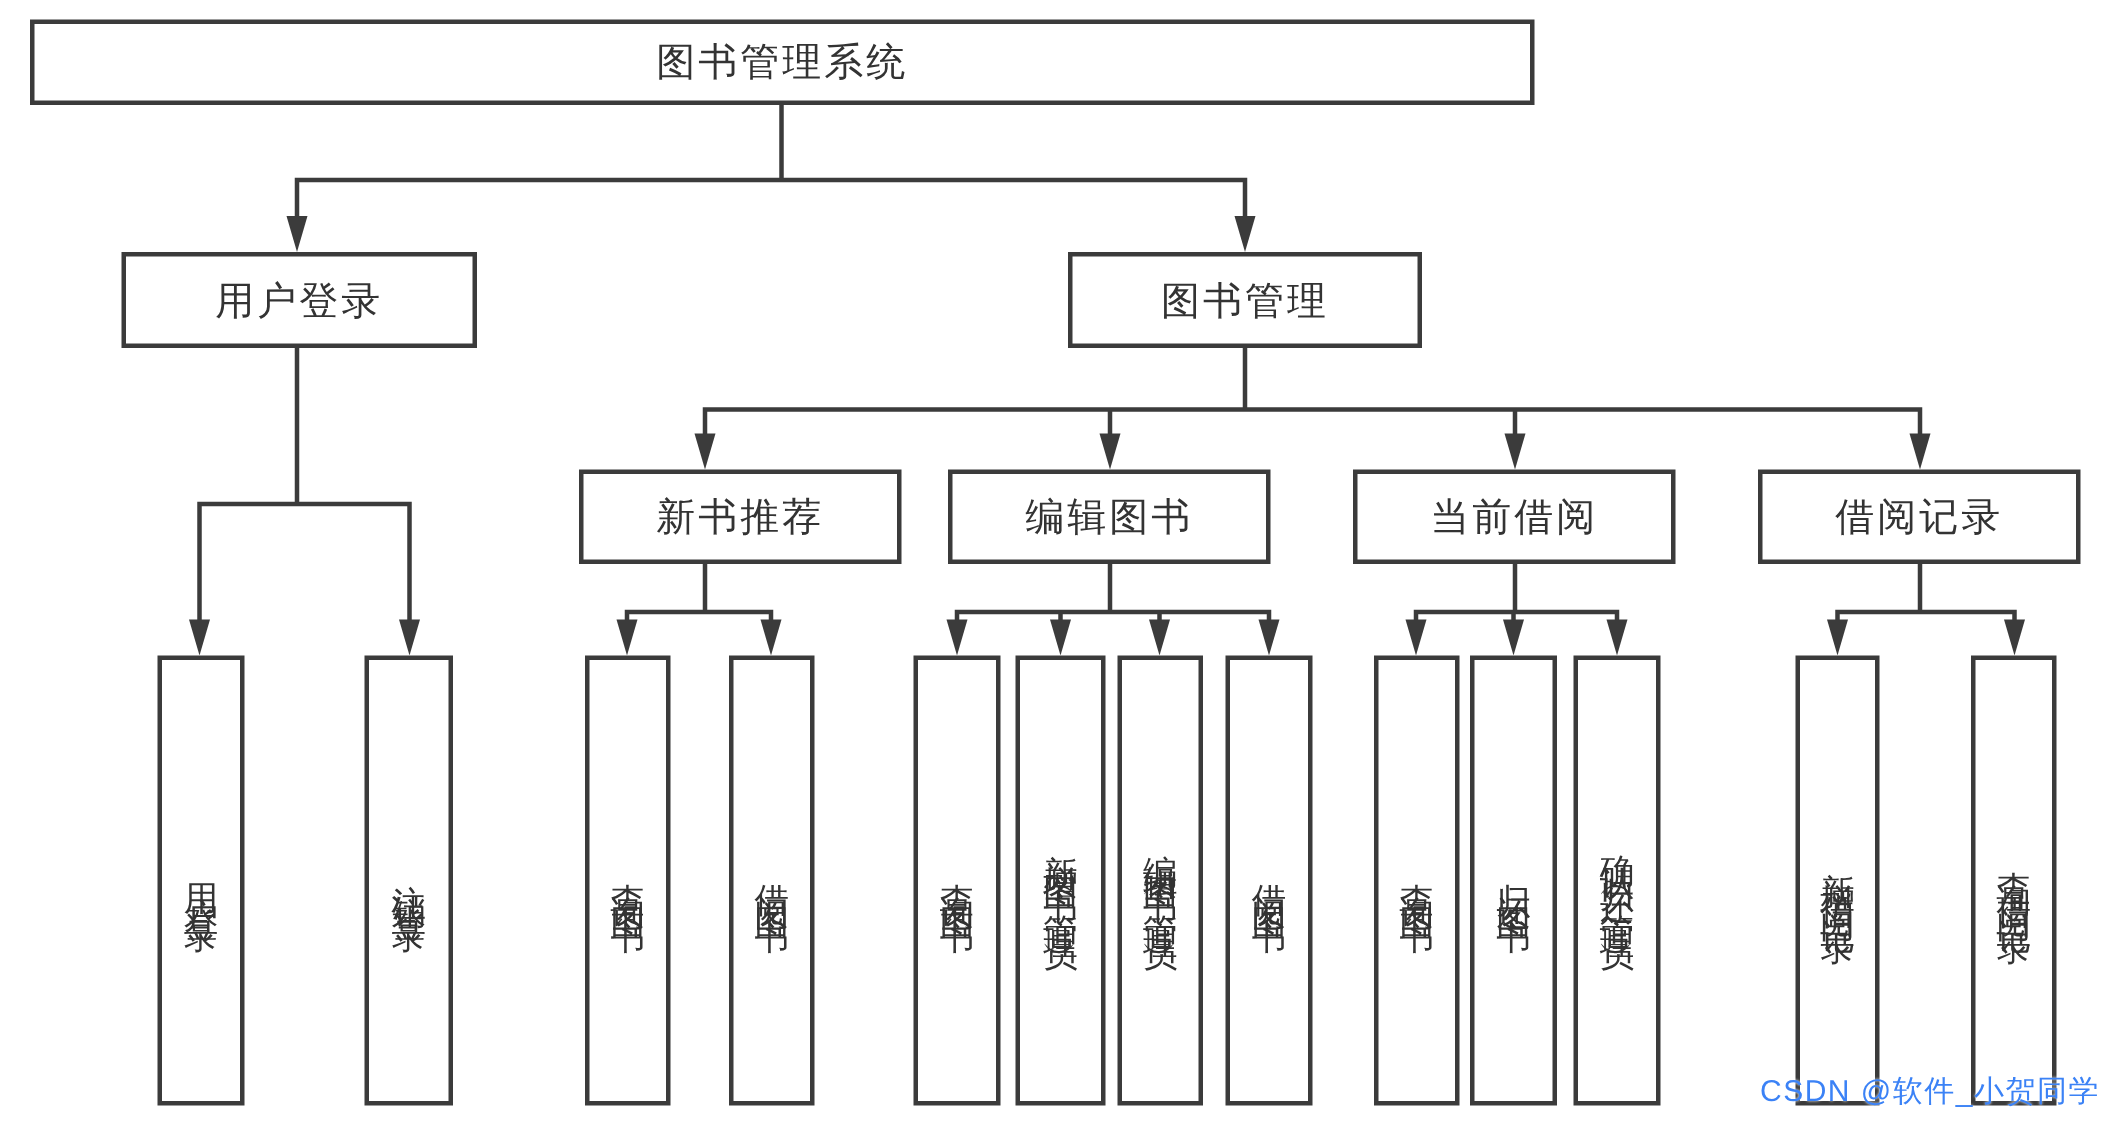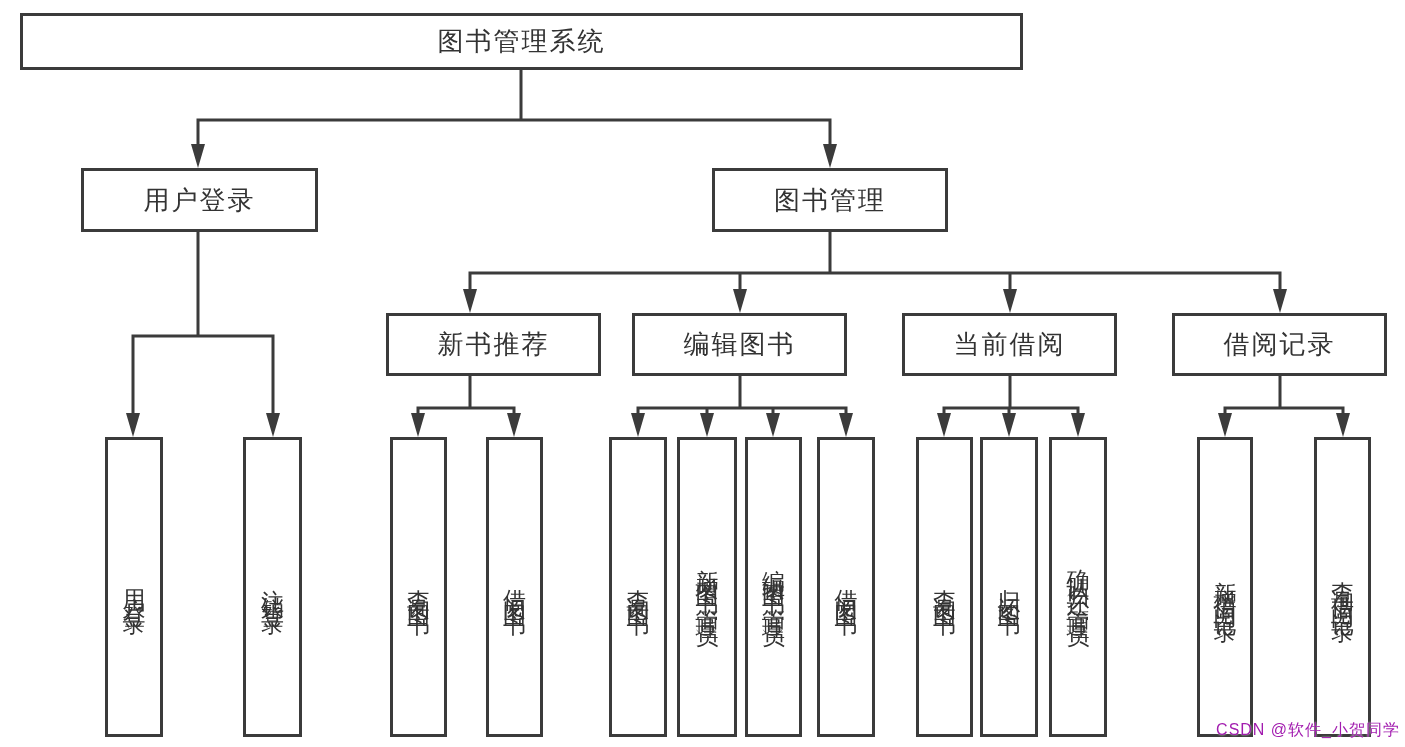--- a/index.html
+++ b/index.html
@@ -39,22 +39,22 @@
     font-size: 23px;
     letter-spacing: 8px;
     line-height: 1;
     color: #333333;
     white-space: nowrap;
   }
   .watermark {
     position: absolute;
     right: 5px;
     bottom: 6px;
-    font-size: 16px;
-    color: #a21caf;
+    font-size: 20px;
+    color: #3b82f6;
     letter-spacing: 1px;
     white-space: nowrap;
     z-index: 5;
     text-shadow: 0 0 2px #ffffff;
     text-align: center;
   }
 </style>
 </head>
 <body>
 

